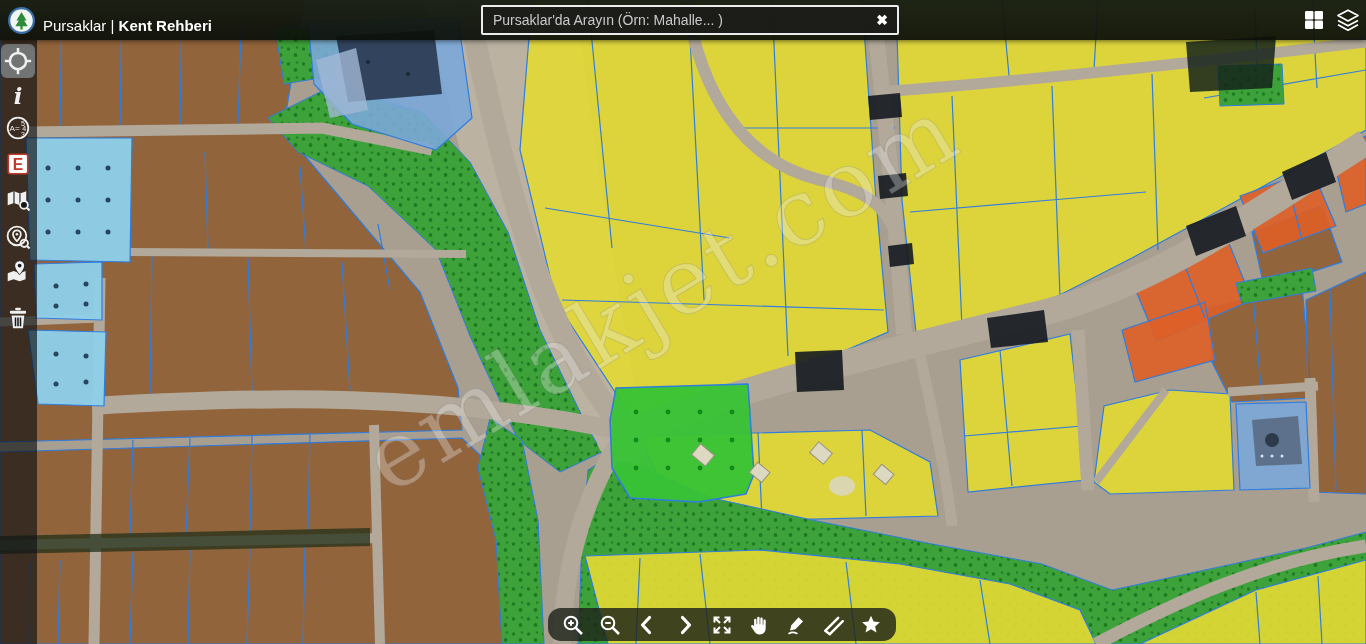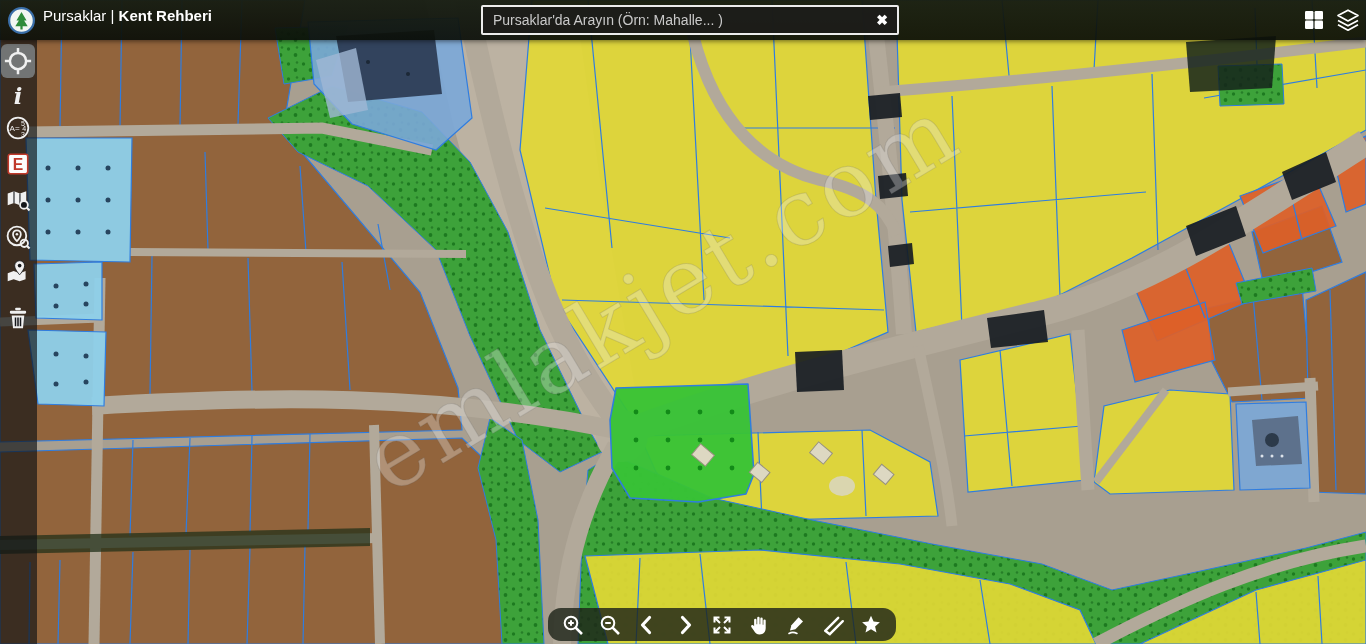--- a/index.html
+++ b/index.html
@@ -18,21 +18,21 @@
   .m-park{stroke:var(--parcel-line,#2f7de0);stroke-width:1;}
   .pline{fill:none;stroke:var(--parcel-line,#2f7de0);stroke-width:1.2;}
   .m-road{fill:none;stroke:var(--road-base,#b2a99a);}
   .m-shadow{fill:var(--shadow-dark,#141a20);fill-opacity:.9;}
   .wm{font-family:"DejaVu Serif",serif;font-size:92px;letter-spacing:4px;
       fill:rgba(238,238,238,.33);stroke:rgba(90,90,90,.18);stroke-width:1px;}
   
   header{position:absolute;top:0;left:0;right:0;height:40px;z-index:30;
     background:linear-gradient(180deg,rgba(24,30,19,.97),rgba(10,14,8,.93));
     box-shadow:0 1px 5px rgba(0,0,0,.55);display:flex;align-items:center;}
-  .brand{display:flex;align-items:flex-start;gap:8px;margin-left:8px;}
+  .brand{display:flex;align-items:flex-end;gap:8px;margin-left:8px;}
   .brand .title{color:#fff;font-size:15px;white-space:nowrap;}
   .brand .title .bold{font-weight:bold;}
   .searchbox{position:absolute;left:481px;top:5px;width:418px;height:30px;box-sizing:border-box;
     border:2px solid #ececec;background:rgba(28,28,26,.88);border-radius:2px;
     display:flex;align-items:center;}
   .searchbox input{flex:1;min-width:0;background:transparent;border:none;outline:none;
     color:#ddd;font-size:14px;padding:0 10px;font-family:"Liberation Sans",sans-serif;}
   .searchbox input::placeholder{color:#c9c9c9;opacity:1;}
   .searchbox button{width:30px;height:100%;background:none;border:none;color:#fff;
     font-size:14px;font-weight:bold;cursor:pointer;padding:0;}

